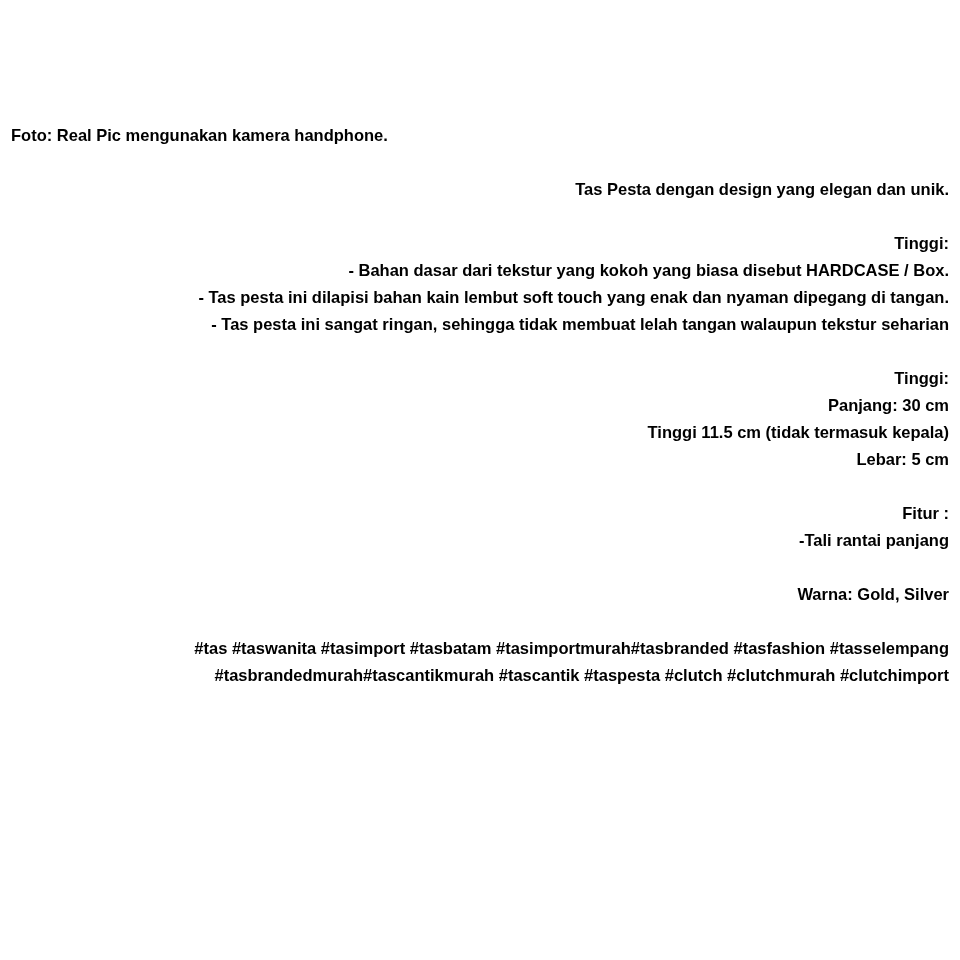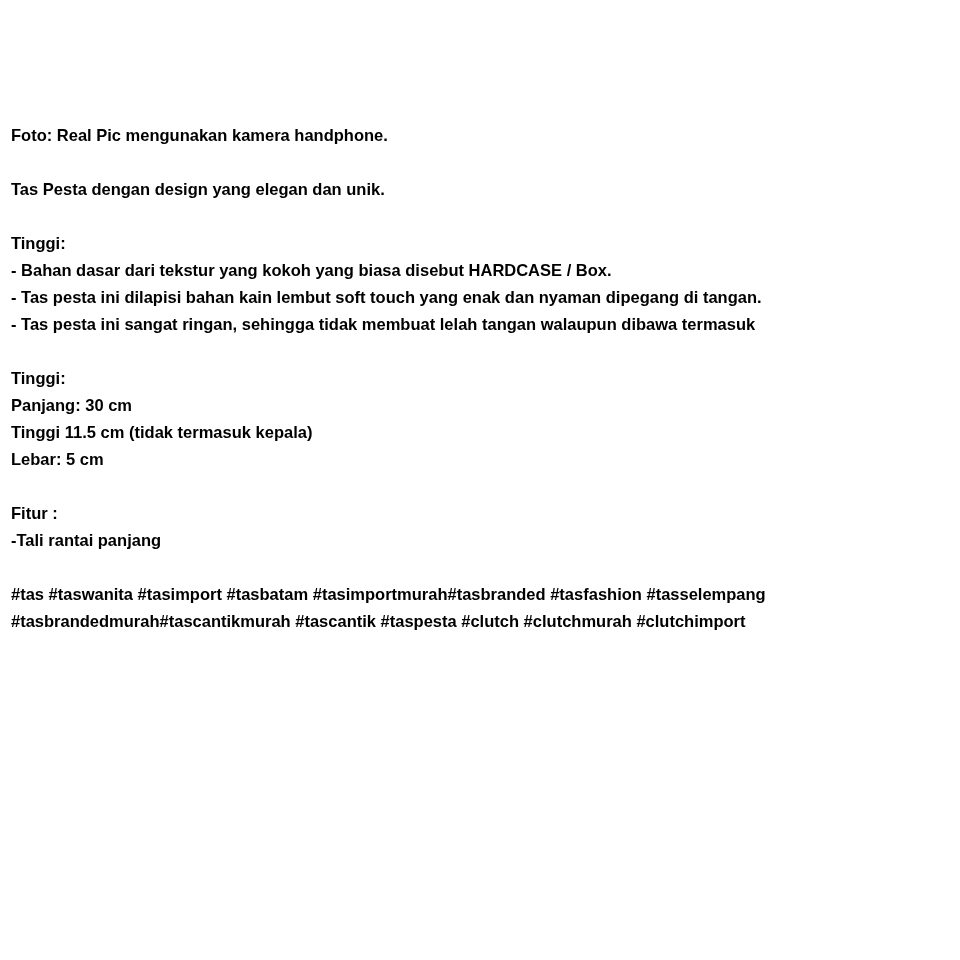--- a/index.html
+++ b/index.html
@@ -17,20 +17,21 @@
     position: absolute;
     top: 122px;
     left: 11px;
     width: 938px;
     font-weight: 700;
     font-size: 16.5px;
     line-height: 27px;
   }
   .section + .section {
     margin-top: 27px; 
+    text-align: right;
   }
   
   [data-name="section-size"],
   [data-name="section-features"] {
     margin-top: 54px;
   }
   .line {
     white-space: pre-wrap;
     min-height: 27px;
   }
@@ -42,29 +43,32 @@
     <div class="section" data-name="section-photo-note">
       <div class="line" data-name="photo-note-line">Foto: Real Pic mengunakan kamera handphone.</div>
     </div>
     <div class="section" data-name="section-intro">
       <div class="line" data-name="intro-line">Tas Pesta dengan design yang elegan dan unik.</div>
     </div>
     <div class="section" data-name="section-material">
       <div class="line" data-name="material-line">Tinggi:</div>
       <div class="line" data-name="material-line">- Bahan dasar dari tekstur yang kokoh yang biasa disebut HARDCASE / Box.</div>
       <div class="line" data-name="material-line">- Tas pesta ini dilapisi bahan kain lembut soft touch yang enak dan nyaman dipegang di tangan.</div>
-      <div class="line" data-name="material-line">- Tas pesta ini sangat ringan, sehingga tidak membuat lelah tangan walaupun dibawa termasuk</div>
+      <div class="line" data-name="material-line">- Tas pesta ini sangat ringan, sehingga tidak membuat lelah tangan walaupun tekstur seharian</div>
     </div>
     <div class="section" data-name="section-size">
       <div class="line" data-name="size-line">Tinggi:</div>
       <div class="line" data-name="size-line">Panjang: 30 cm</div>
       <div class="line" data-name="size-line">Tinggi 11.5 cm (tidak termasuk kepala)</div>
       <div class="line" data-name="size-line">Lebar: 5 cm</div>
     </div>
     <div class="section" data-name="section-features">
       <div class="line" data-name="features-line">Fitur :</div>
       <div class="line" data-name="features-line">-Tali rantai panjang</div>
     </div>
+    <div class="section" data-name="section-colors">
+      <div class="line" data-name="colors-line">Warna: Gold, Silver</div>
+    </div>
     <div class="section" data-name="section-hashtags">
       <div class="line" data-name="hashtags-line">#tas #taswanita #tasimport #tasbatam #tasimportmurah#tasbranded #tasfashion #tasselempang</div>
       <div class="line" data-name="hashtags-line">#tasbrandedmurah#tascantikmurah #tascantik #taspesta #clutch #clutchmurah #clutchimport</div>
     </div>
   </div>
 
 </body></html>

